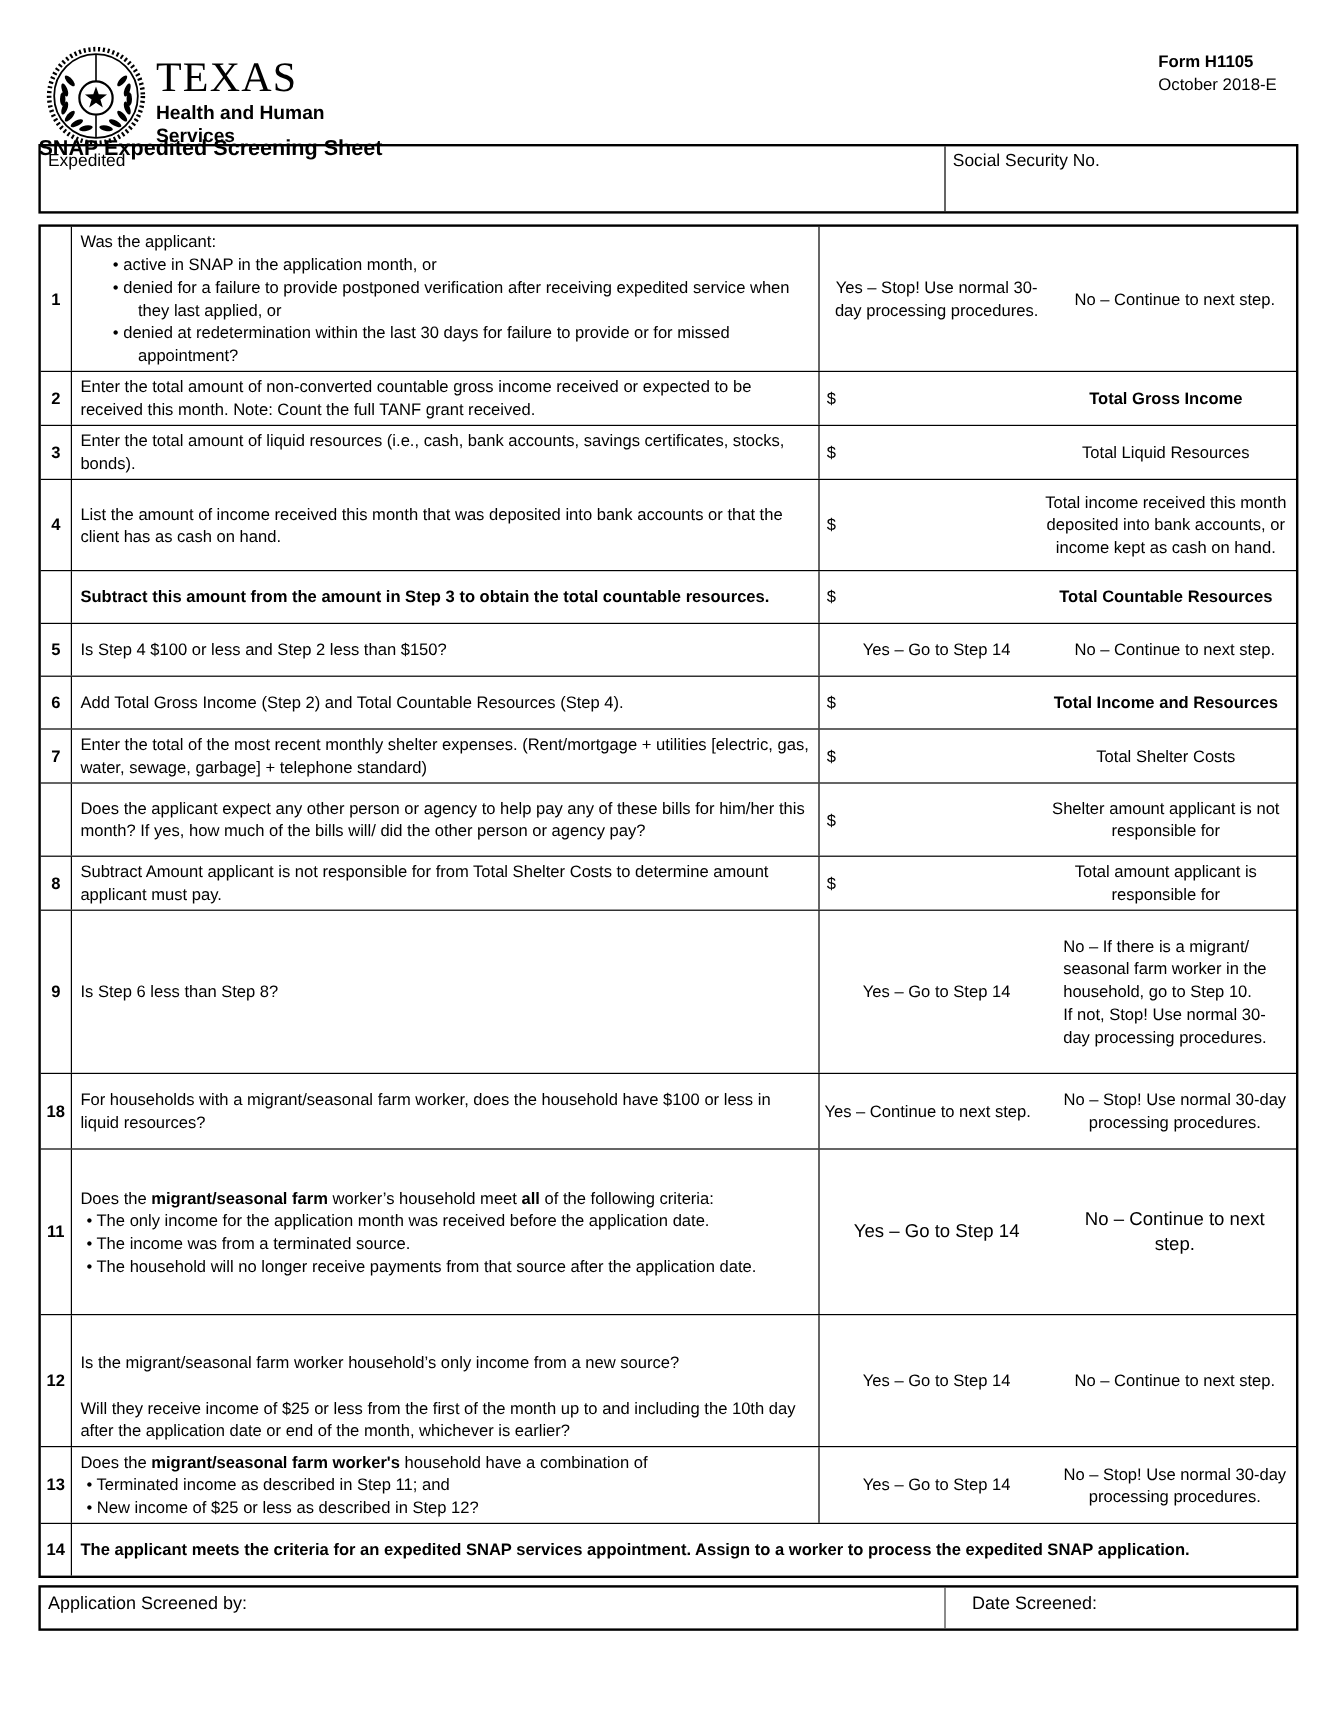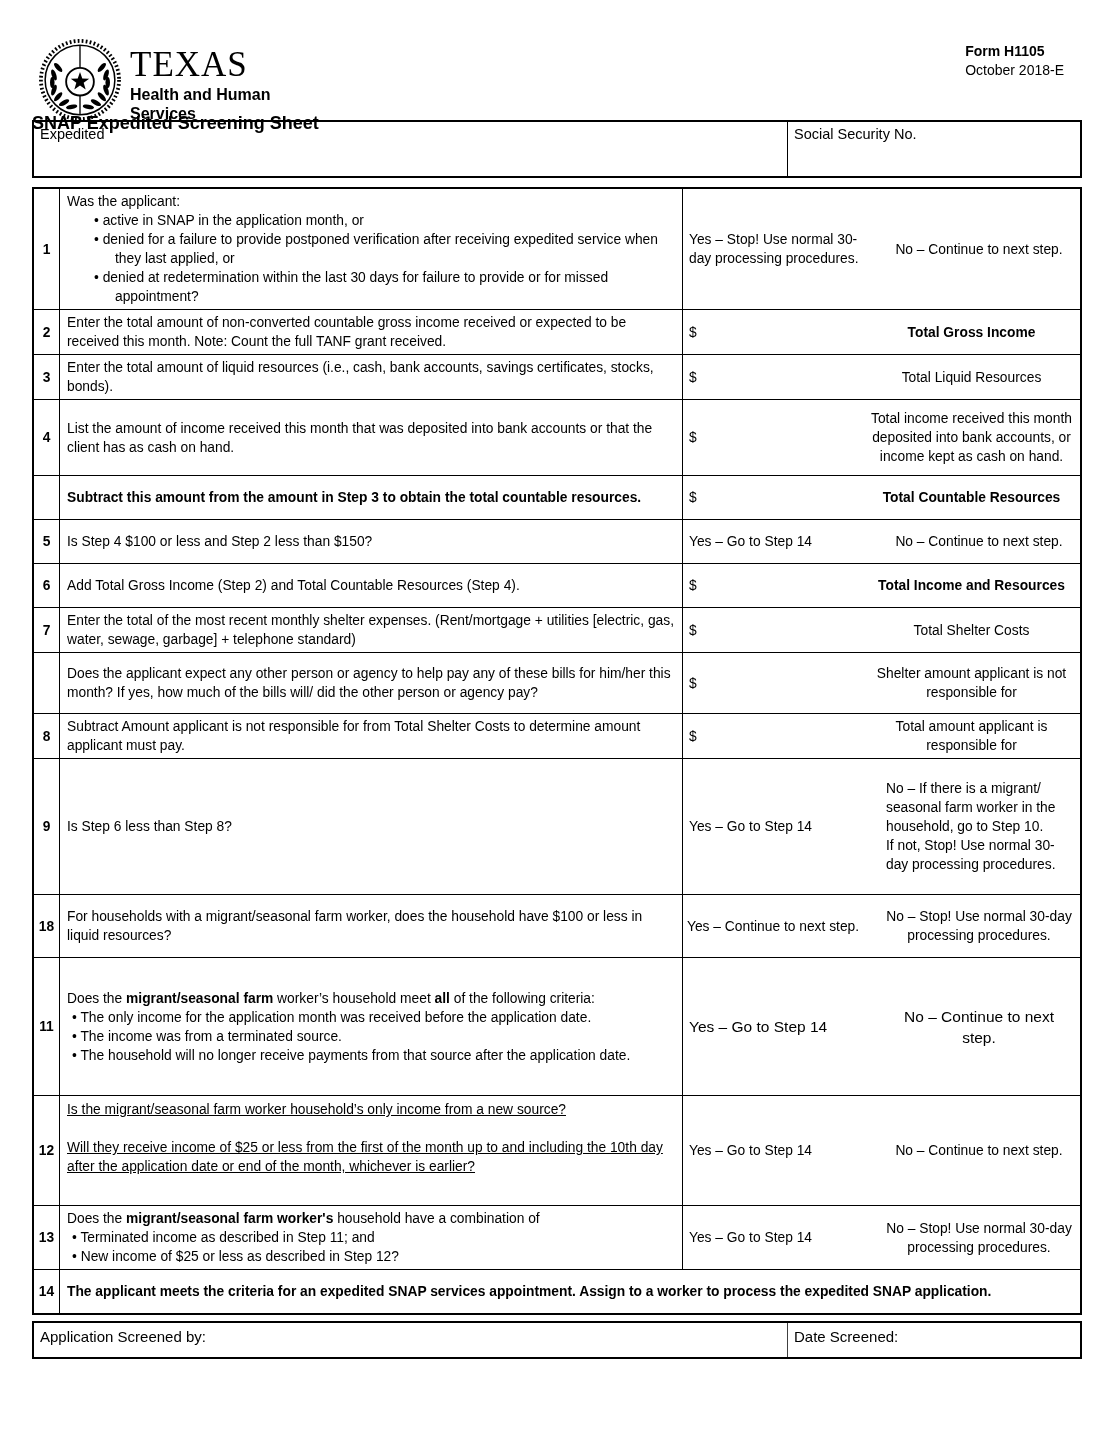--- a/index.html
+++ b/index.html
@@ -26,43 +26,43 @@
   .vfill{display:flex;flex-direction:column;}
 
   
   .steps{border:2px solid #000;margin-top:9px;}
   .row{display:flex;border-bottom:1px solid #000;box-sizing:border-box;}
   .row:last-child{border-bottom:none;}
   .num{width:25px;min-width:25px;border-right:1px solid #000;display:flex;align-items:center;
        justify-content:center;font-weight:700;}
   .q{flex:1;border-right:1px solid #000;padding:3px 7px;box-sizing:border-box;display:flex;
      flex-direction:column;justify-content:center;}
-  .q-top{justify-content:flex-start;padding-top:4px;text-decoration:underline;}
+  .q-top{justify-content:flex-end;padding-top:4px;}
   .q-full{flex:1;padding:3px 7px;display:flex;align-items:center;font-weight:700;}
   .ans{width:397px;min-width:397px;box-sizing:border-box;display:flex;align-items:center;}
   .dollar{padding-left:6px;}
   .fill{flex:1;align-self:stretch;}
   .alabel{width:205px;padding-right:6px;text-align:center;}
-  .yes{width:195px;padding:0 6px;box-sizing:border-box;}
+  .yes{width:195px;padding:0 6px;box-sizing:border-box;text-align:center;}
   .no{flex:1;padding:0 8px;text-align:center;}
   .left{text-align:left;}
   .yes-left{padding-left:4px;}
   .big{font-size:15.5px;line-height:21px;}
   .b{font-weight:700;}
   .bullet-deep{padding-left:48px;text-indent:-21px;}
   .bullet-deep::before{content:"• ";}
   .bullet-shallow{padding-left:33px;text-indent:-28px;}
   .bullet-shallow::before{content:"• ";}
   .gap-top{margin-top:19px;}
 
   
   .foot-box{border:2px solid #000;height:38px;box-sizing:border-box;display:flex;margin-top:6px;}
   .foot-left{width:754px;border-right:1px solid #404040;padding:4px 6px;box-sizing:border-box;
              display:flex;font-size:15px;}
-  .foot-right{flex:1;padding:4px 6px;display:flex;font-size:15px;}
+  .foot-right{flex:1;padding:4px 6px;display:flex;font-size:15px;margin-left:16px;}
 </style>
 </head>
 <body>
 
 <div class="page">
   <div class="content">
 
     <div class="header">
       <div class="logo-wrap">
         <svg class="seal" viewBox="0 0 100 100" xmlns="http://www.w3.org/2000/svg">

